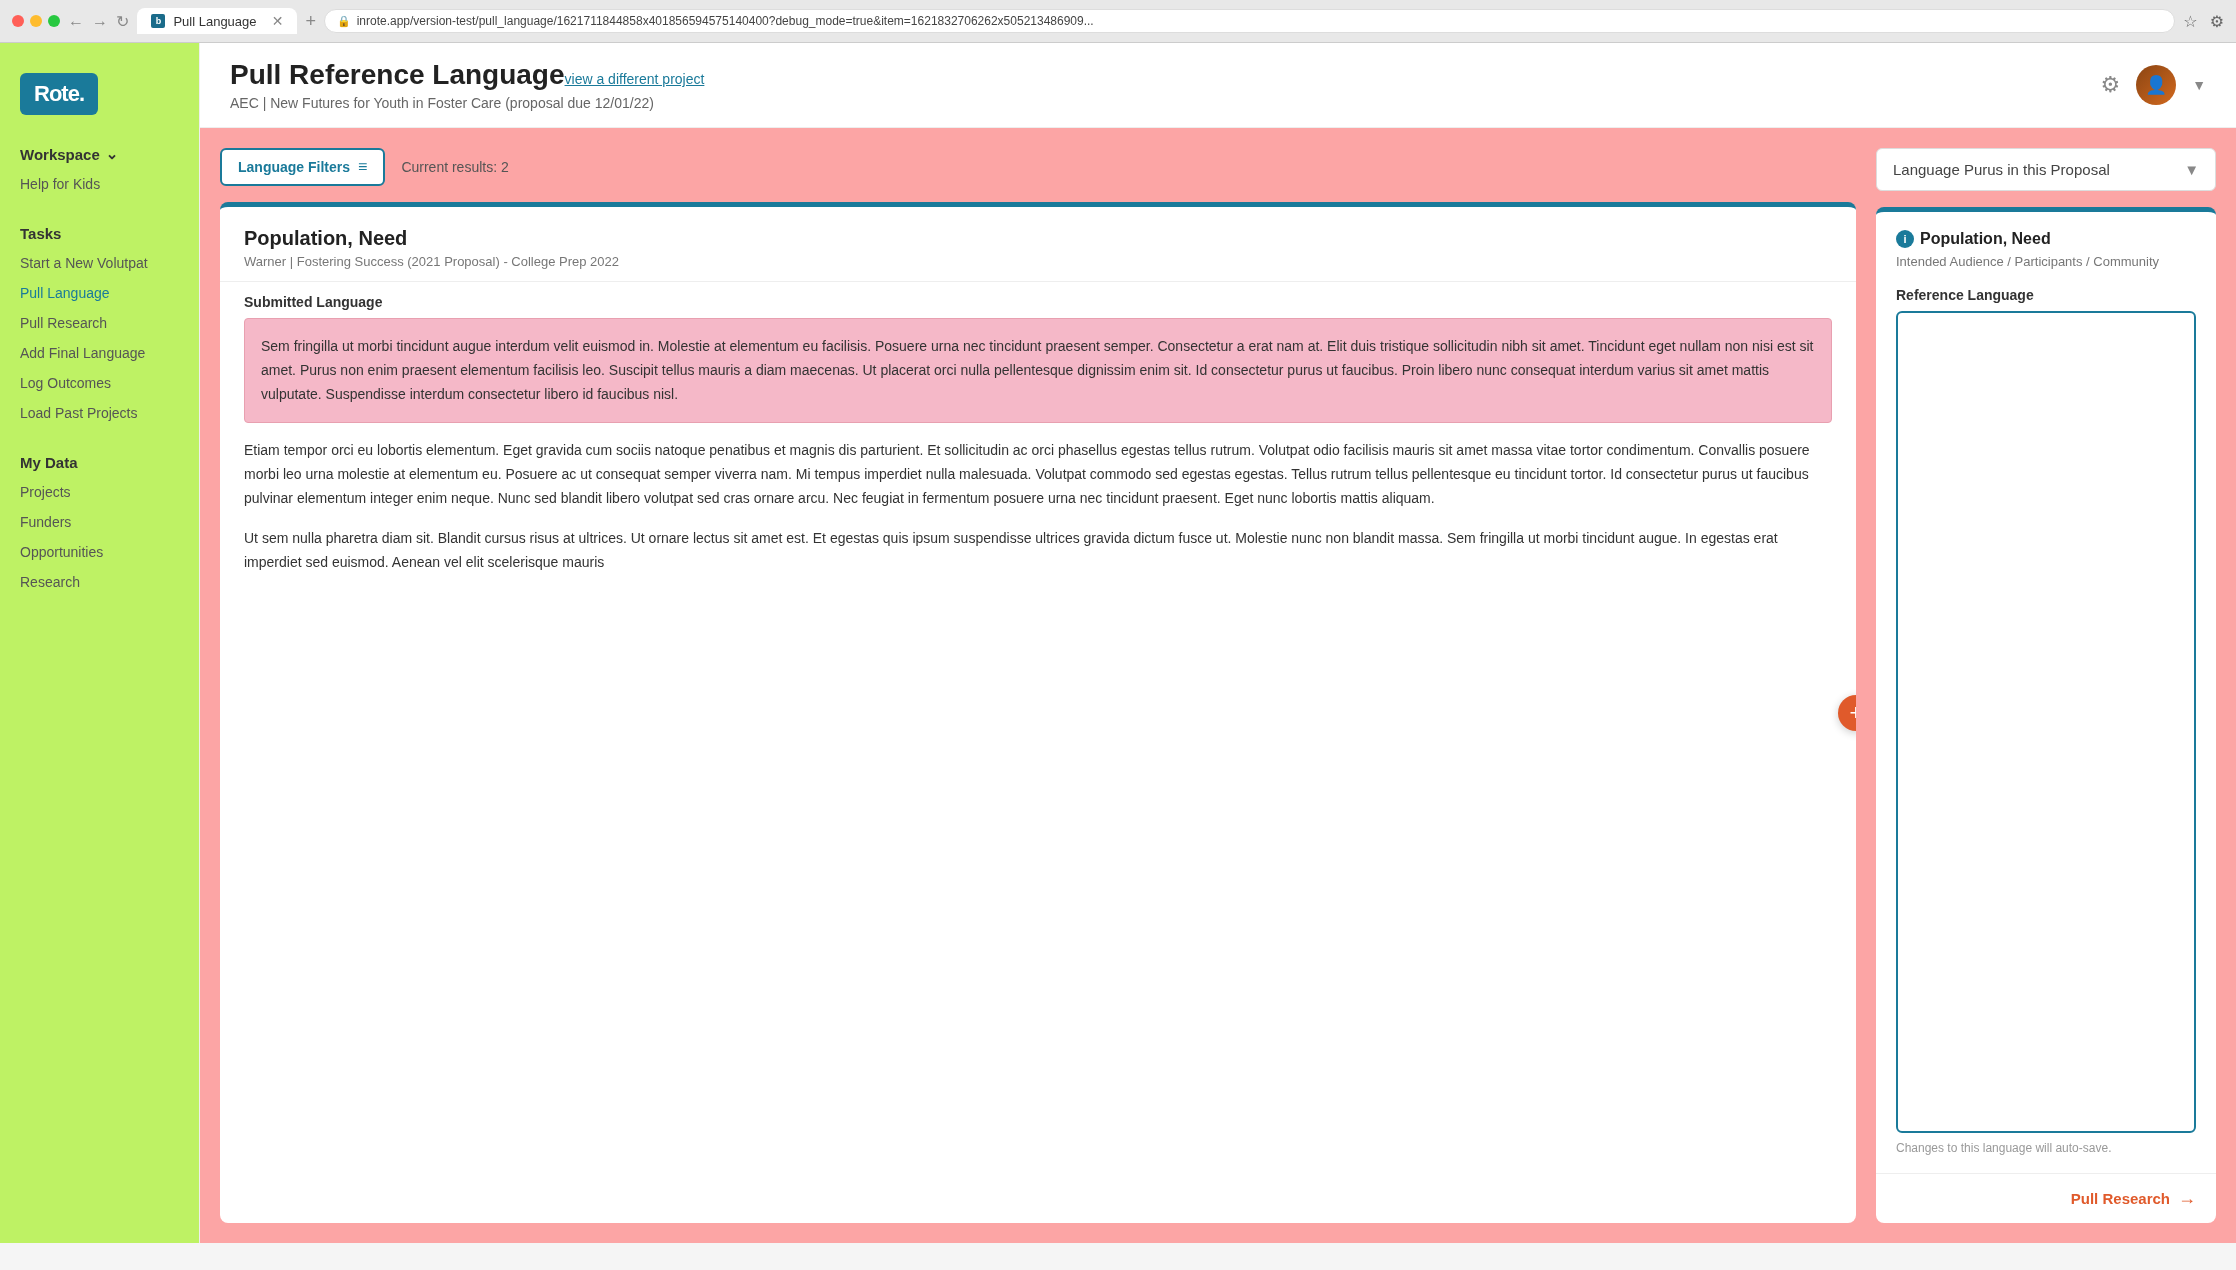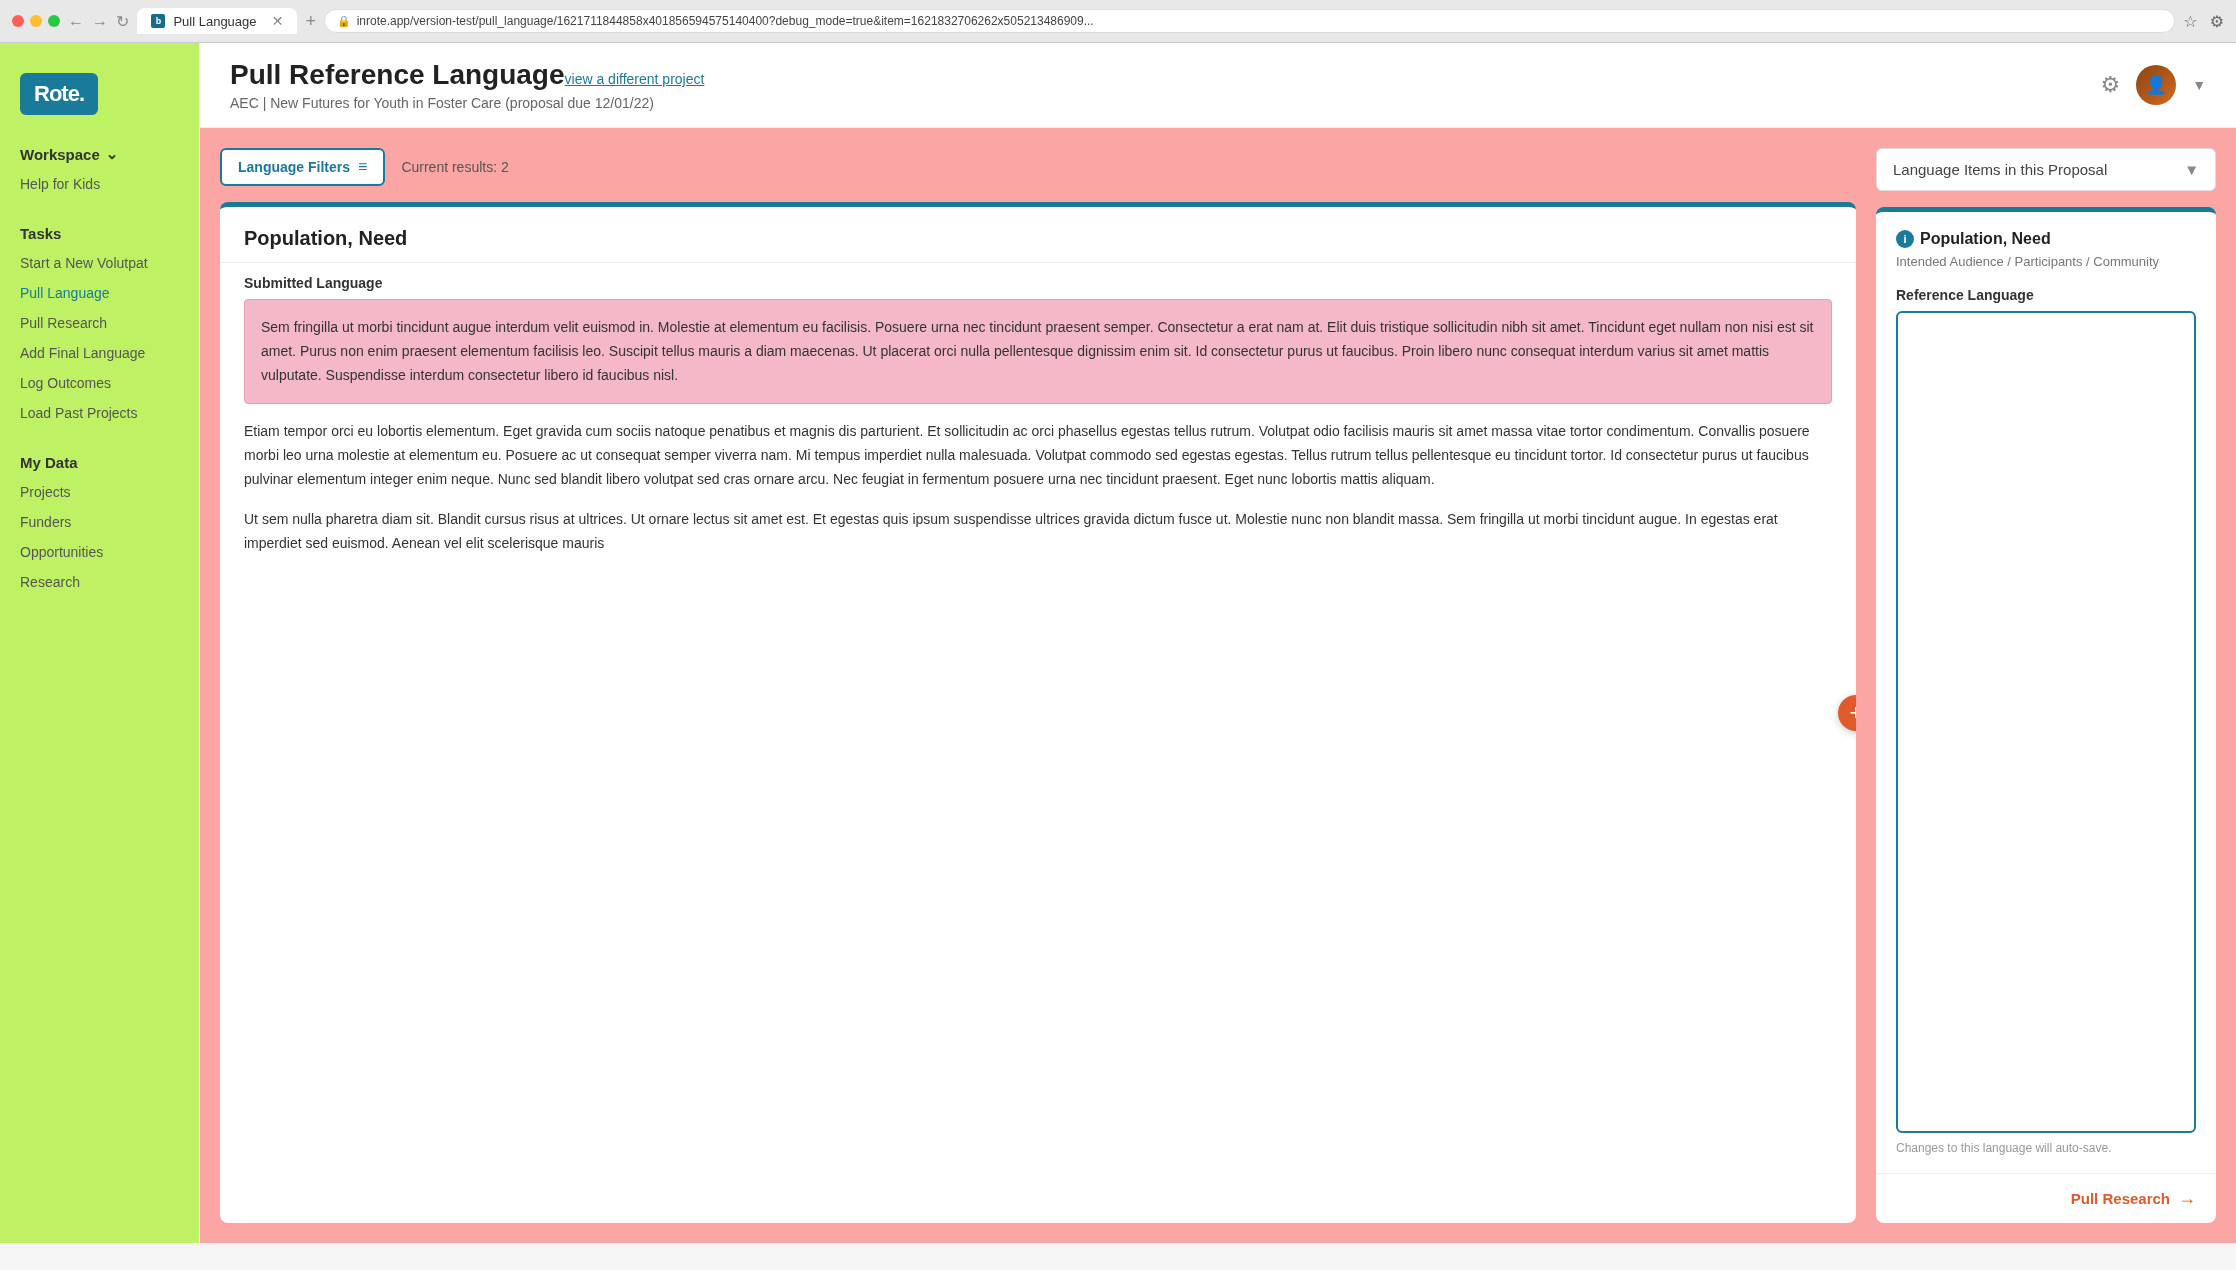--- a/index.html
+++ b/index.html
@@ -389,37 +389,38 @@
             <span>Language Filters</span>
             <span class="filter-icon">≡</span>
           </button>
           <span class="current-results">Current results: 2</span>
         </div>
 
         <div class="document-wrapper" style="flex:1;overflow:hidden;display:flex;">
           <div class="document-card">
             <div class="document-header">
               <div class="document-title">Population, Need</div>
+              <div class="document-subtitle">Warner | Fostering Success (2021 Proposal) - College Prep 2022</div>
             </div>
             <div class="document-section-label">Submitted Language</div>
             <div class="document-body">
               <div class="highlighted-text">Sem fringilla ut morbi tincidunt augue interdum velit euismod in. Molestie at elementum eu facilisis. Posuere urna nec tincidunt praesent semper. Consectetur a erat nam at. Elit duis tristique sollicitudin nibh sit amet. Tincidunt eget nullam non nisi est sit amet. Purus non enim praesent elementum facilisis leo. Suscipit tellus mauris a diam maecenas. Ut placerat orci nulla pellentesque dignissim enim sit. Id consectetur purus ut faucibus. Proin libero nunc consequat interdum varius sit amet mattis vulputate. Suspendisse interdum consectetur libero id faucibus nisl.</div>
               <div class="normal-text">Etiam tempor orci eu lobortis elementum. Eget gravida cum sociis natoque penatibus et magnis dis parturient. Et sollicitudin ac orci phasellus egestas tellus rutrum. Volutpat odio facilisis mauris sit amet massa vitae tortor condimentum. Convallis posuere morbi leo urna molestie at elementum eu. Posuere ac ut consequat semper viverra nam. Mi tempus imperdiet nulla malesuada. Volutpat commodo sed egestas egestas. Tellus rutrum tellus pellentesque eu tincidunt tortor. Id consectetur purus ut faucibus pulvinar elementum integer enim neque. Nunc sed blandit libero volutpat sed cras ornare arcu. Nec feugiat in fermentum posuere urna nec tincidunt praesent. Eget nunc lobortis mattis aliquam.</div>
               <div class="normal-text">Ut sem nulla pharetra diam sit. Blandit cursus risus at ultrices. Ut ornare lectus sit amet est. Et egestas quis ipsum suspendisse ultrices gravida dictum fusce ut. Molestie nunc non blandit massa. Sem fringilla ut morbi tincidunt augue. In egestas erat imperdiet sed euismod. Aenean vel elit scelerisque mauris</div>
             </div>
           </div>
           <div class="plus-btn">+</div>
         </div>
 
       </div>
 
       <div class="right-panel">
 
         <div class="right-panel-dropdown">
-          <span>Language Items in this Proposal</span>
+          <span>Language Purus in this Proposal</span>
           <span class="dropdown-arrow">▼</span>
         </div>
 
         <div class="proposal-card">
           <div class="proposal-card-inner">
             <div class="proposal-tag">
               <span class="info-icon">i</span>
               <span>Population, Need</span>
             </div>
             <div class="proposal-subtitle">Intended Audience / Participants / Community</div>

